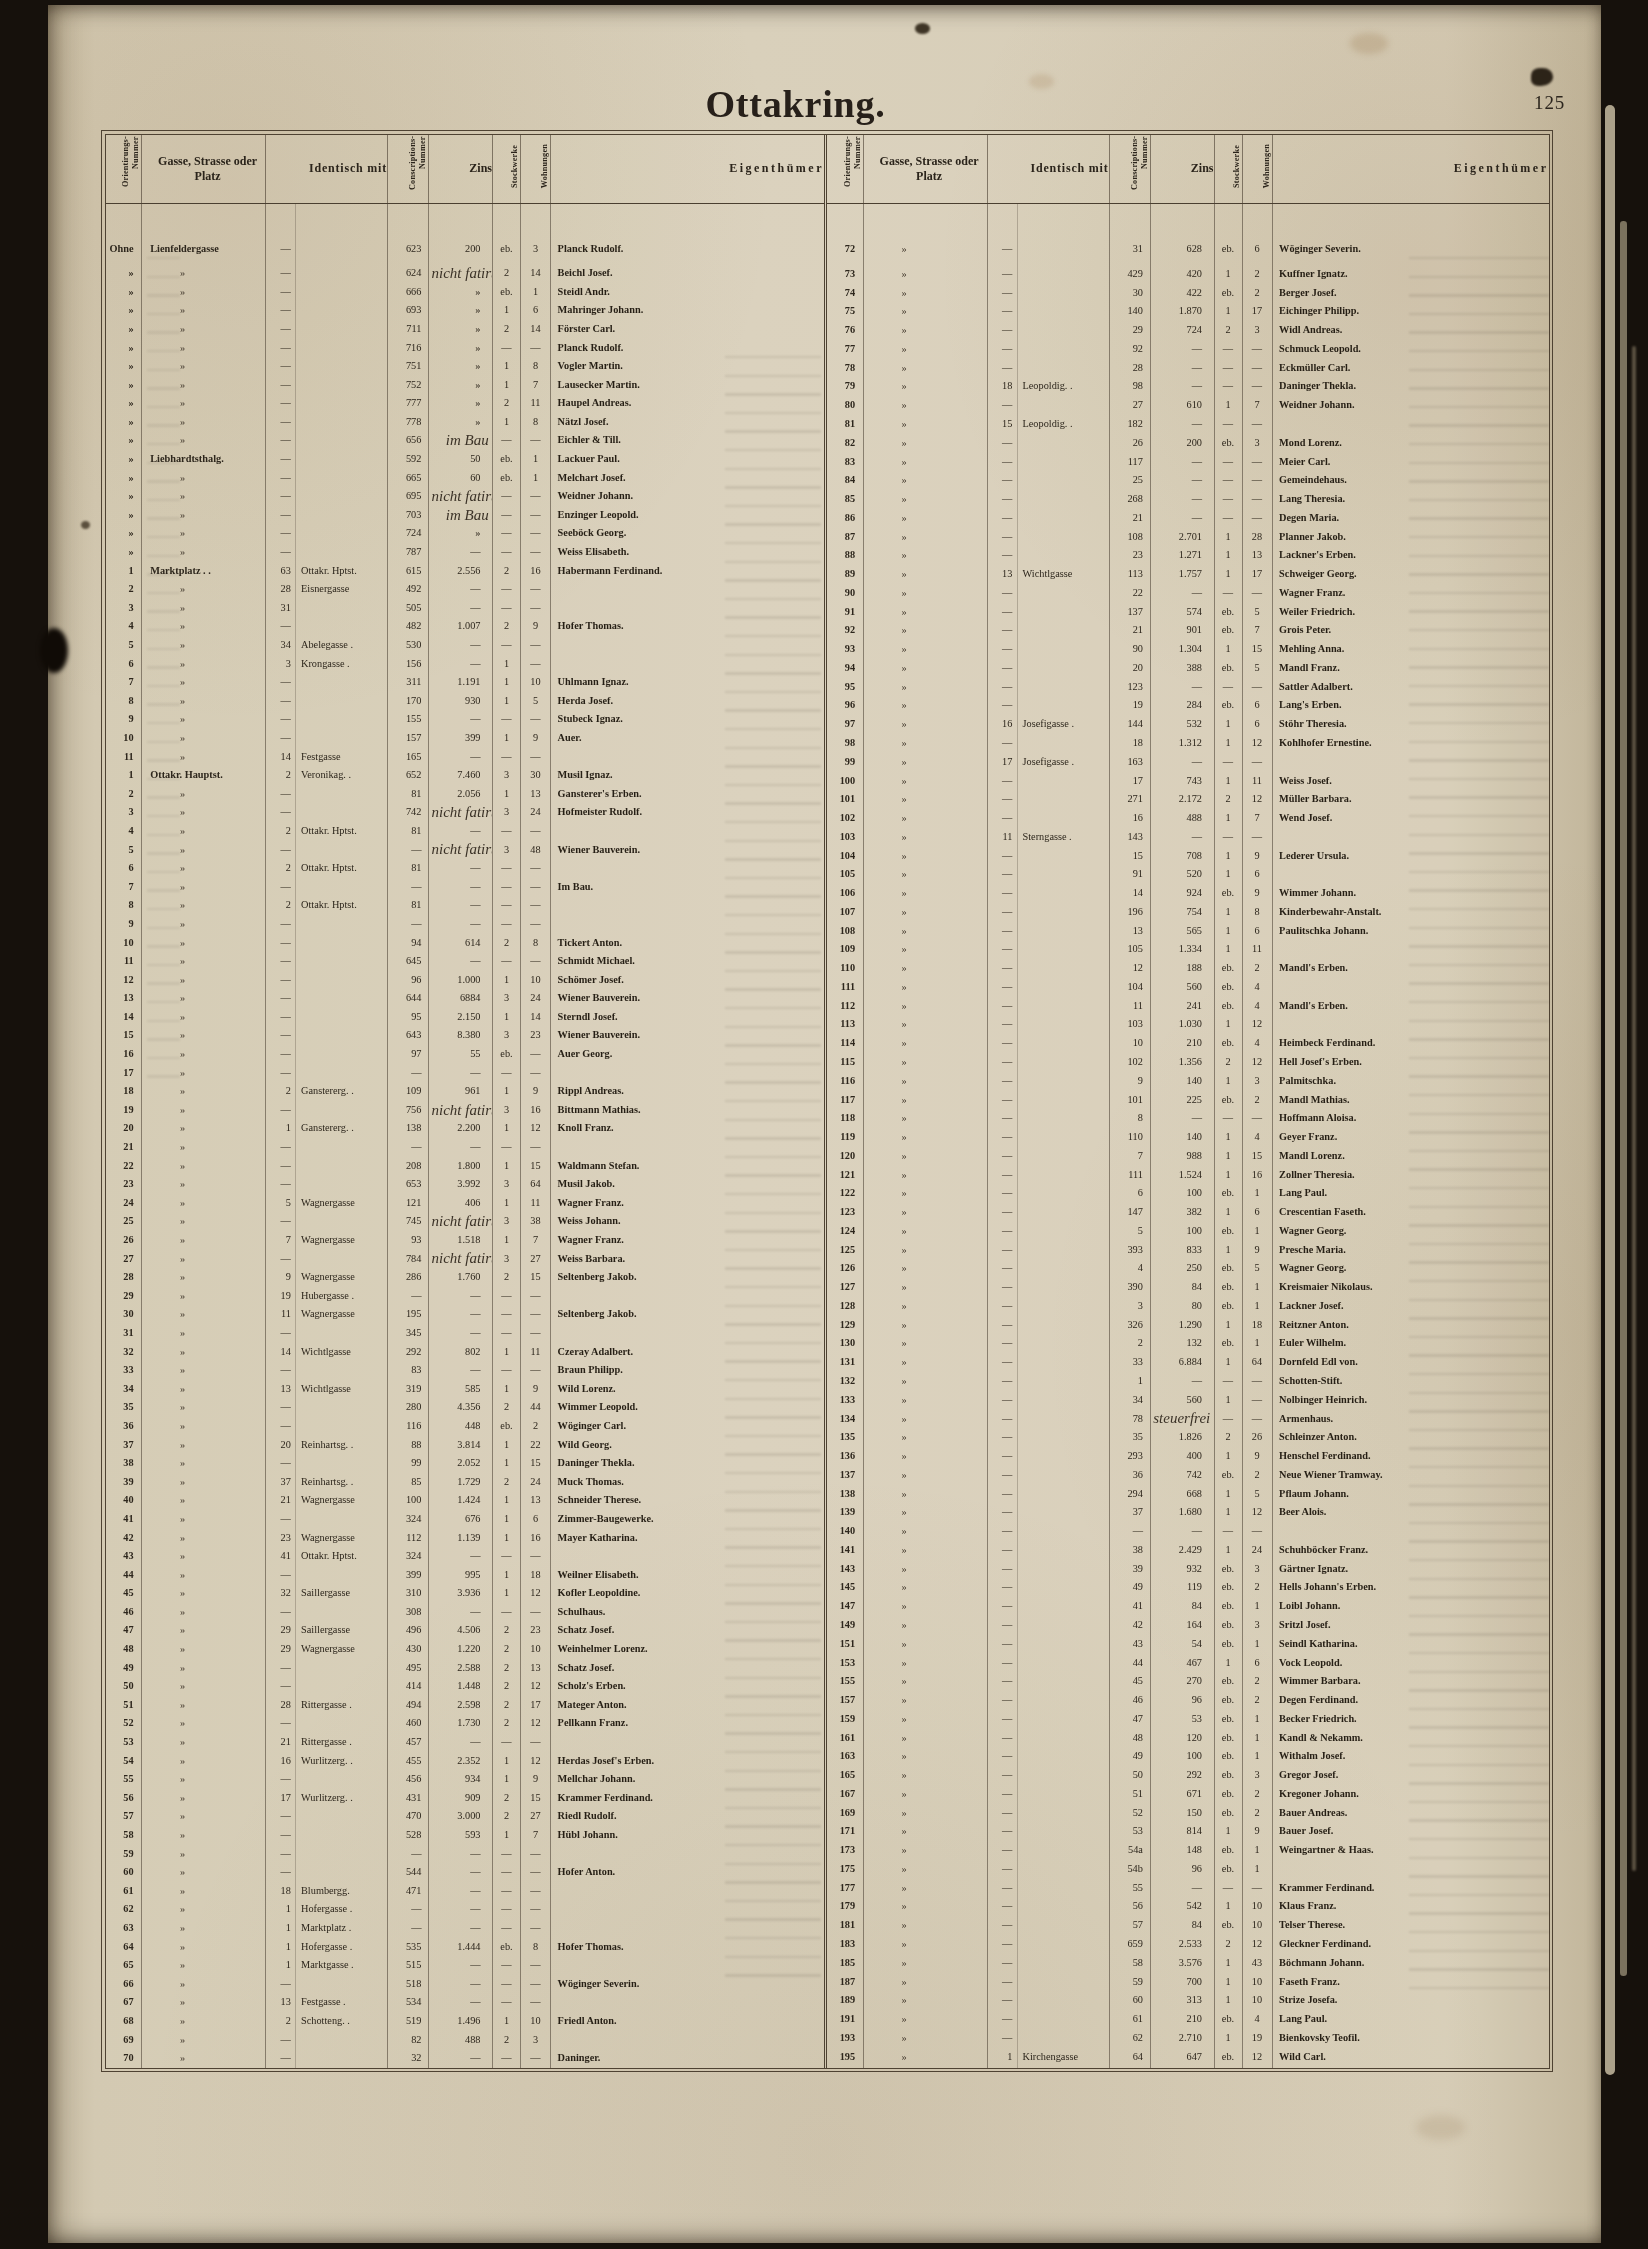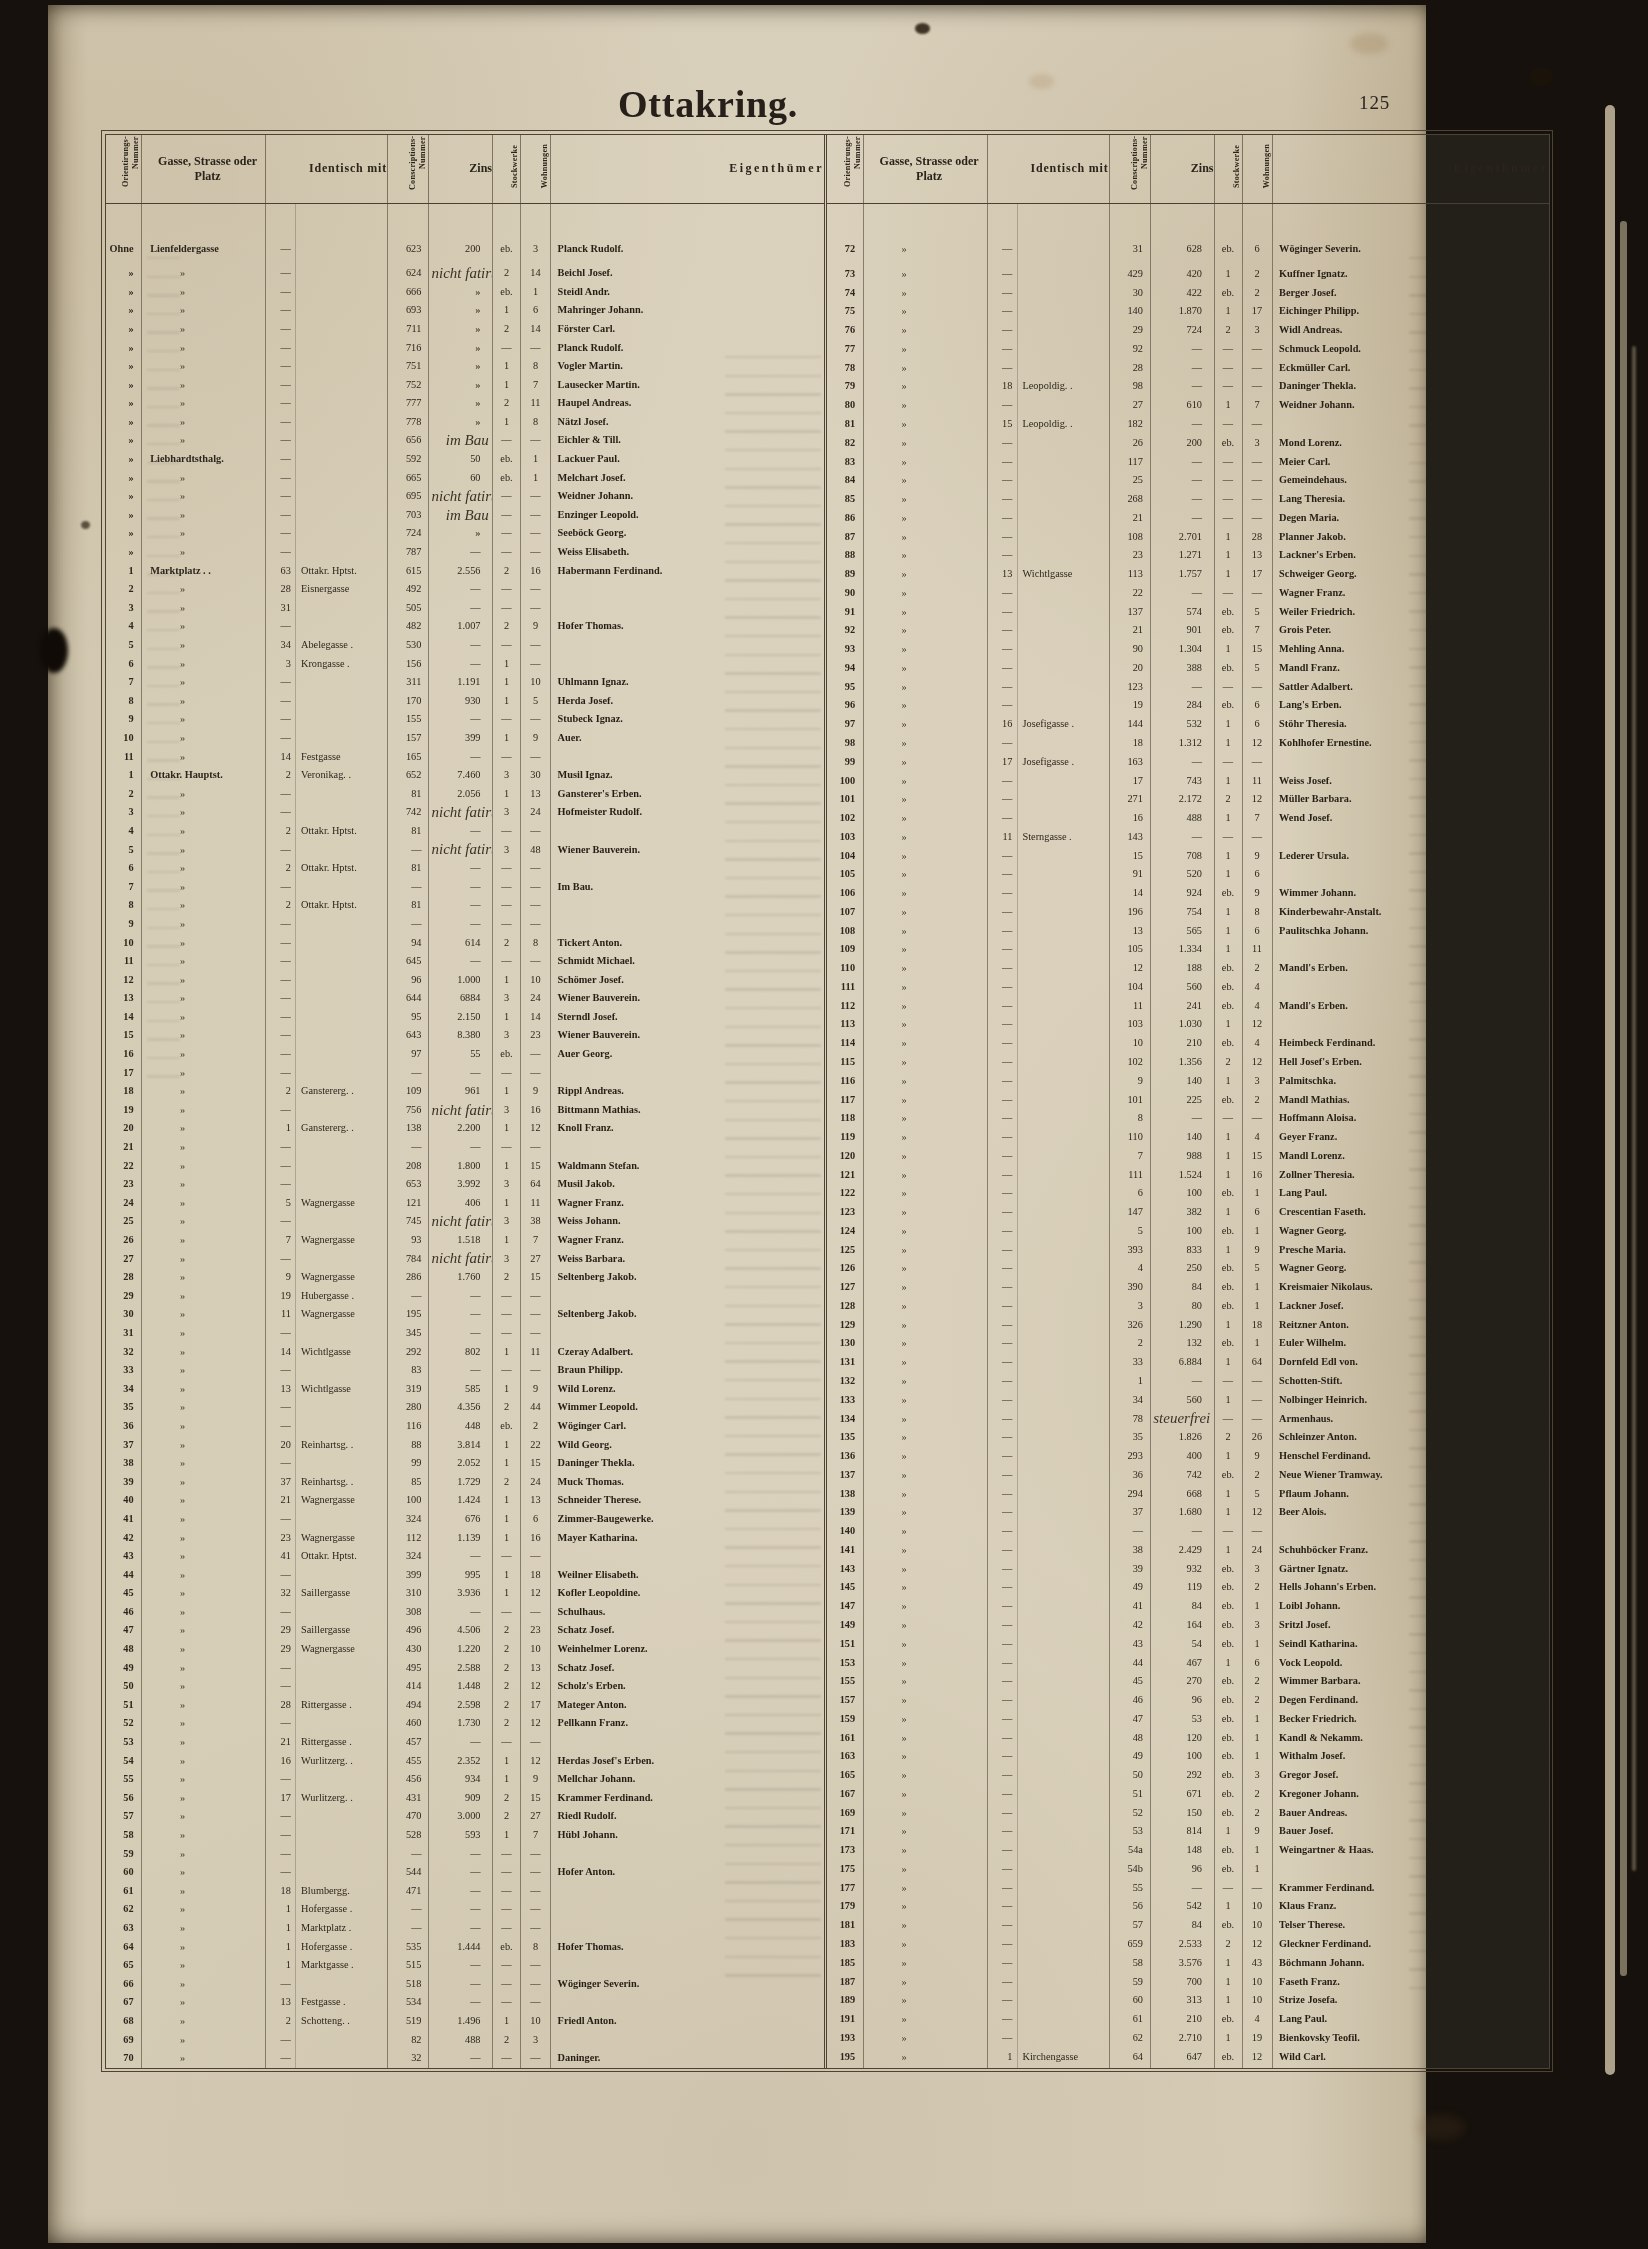--- a/index.html
+++ b/index.html
@@ -3,21 +3,21 @@
 <meta charset="utf-8">
 <style>
   html,body{margin:0;padding:0;}
   body{
     width:1648px;height:2250px;position:relative;overflow:hidden;
     background:#16110c;
     font-family:"Liberation Serif","DejaVu Serif",serif;
   }
   
   .paper{
-    position:absolute;left:48px;top:5px;width:1378px;height:2238px;
+    position:absolute;left:48px;top:5px;width:1553px;height:2238px;
     background:linear-gradient(90deg,#c3b79d 0%,#d3c9b2 3%,#d9d0bb 45%,#d7cdb7 90%,#c2b69b 100%);
     box-shadow:
       inset 0 13px 21.4px -11.5px rgba(28,18,6,.6),
       inset 0 -15px 23px -13px rgba(28,18,6,.55),
       inset 18px 0 28px -16.5px rgba(28,18,6,.5),
       inset -8.2px 0 18px -11.5px rgba(28,18,6,.35);
   }
   .paper::before{ 
     content:"";position:absolute;inset:0;pointer-events:none;
     background:

